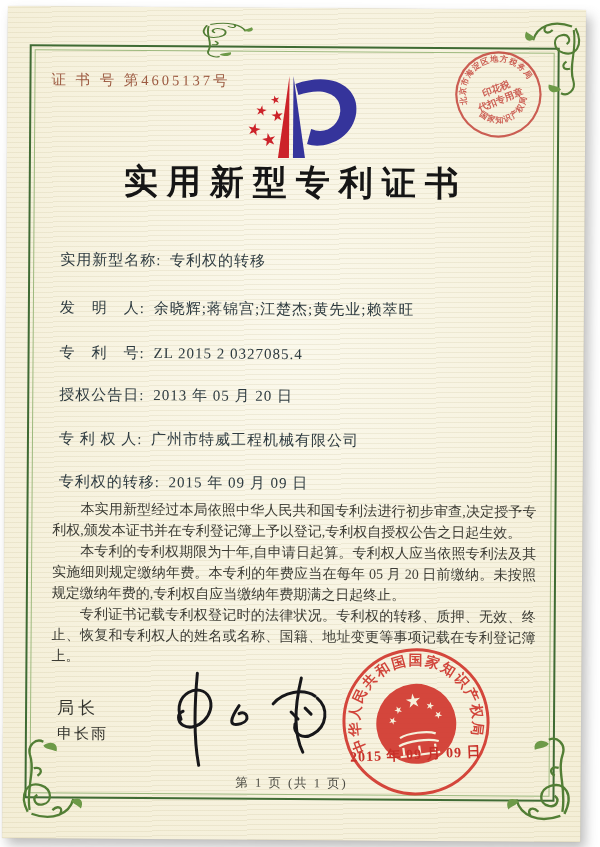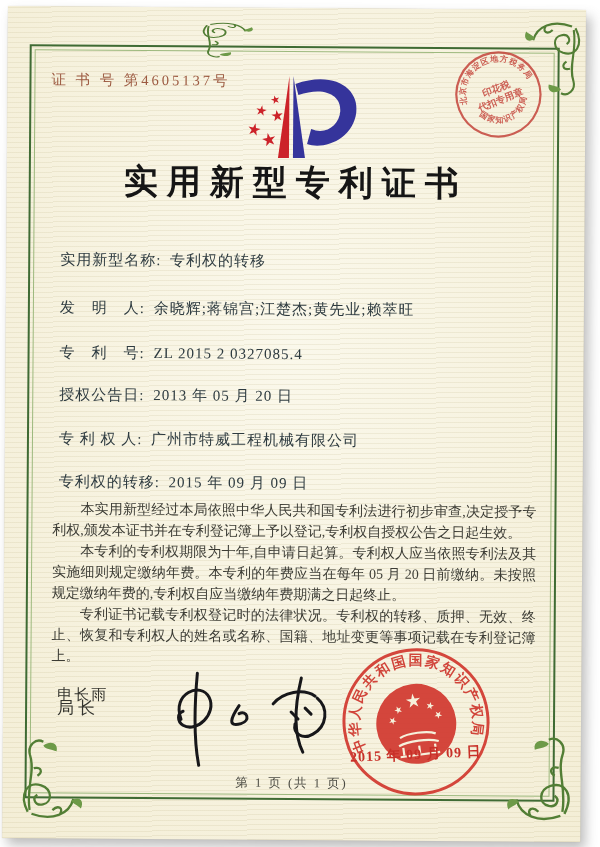--- a/index.html
+++ b/index.html
@@ -23,21 +23,21 @@
   .title { position:absolute; left:0; top:152px; width:100%; text-align:center;
     font-size:34px; font-weight:bold; color:#151515; letter-spacing:9px; }
   .field { position:absolute; left:54px; font-size:15px; color:#2e3b40;
     letter-spacing:1px; white-space:nowrap; }
   .field .flabel { margin-right:4px; }
   .paras { position:absolute; left:48px; top:492px; width:484px; font-size:14px;
     color:#3c3c35; line-height:21px; text-align:justify; }
   .paras p { text-indent:2em; margin:0; }
   .director-title { position:absolute; left:54px; top:690px; font-size:17px;
     color:#33332d; letter-spacing:4px; }
-  .director-name { position:absolute; left:54px; top:679px; font-size:15px;
+  .director-name { position:absolute; left:54px; top:718px; font-size:15px;
     color:#33332d; letter-spacing:2px;text-align:right; }
   .signature { position:absolute; left:150px; top:660px; }
   .tax-seal { position:absolute; left:432px; top:26px; transform:rotate(-22deg); opacity:0.88; }
   .gov-seal { position:absolute; left:333px; top:633px; transform:rotate(-8deg); opacity:0.94; }
   .seal-date { position:absolute; left:333px; top:737px; width:160px; text-align:center;
     font-size:14px; font-weight:bold; color:#c83028; letter-spacing:1px;
     transform:rotate(-3deg); }
   .footer { position:absolute; left:0; top:767px; width:100%; text-align:center;
     font-size:12.5px; color:#4a4a42; letter-spacing:2px; }
   .logo { position:absolute; left:230px; top:60px; }

